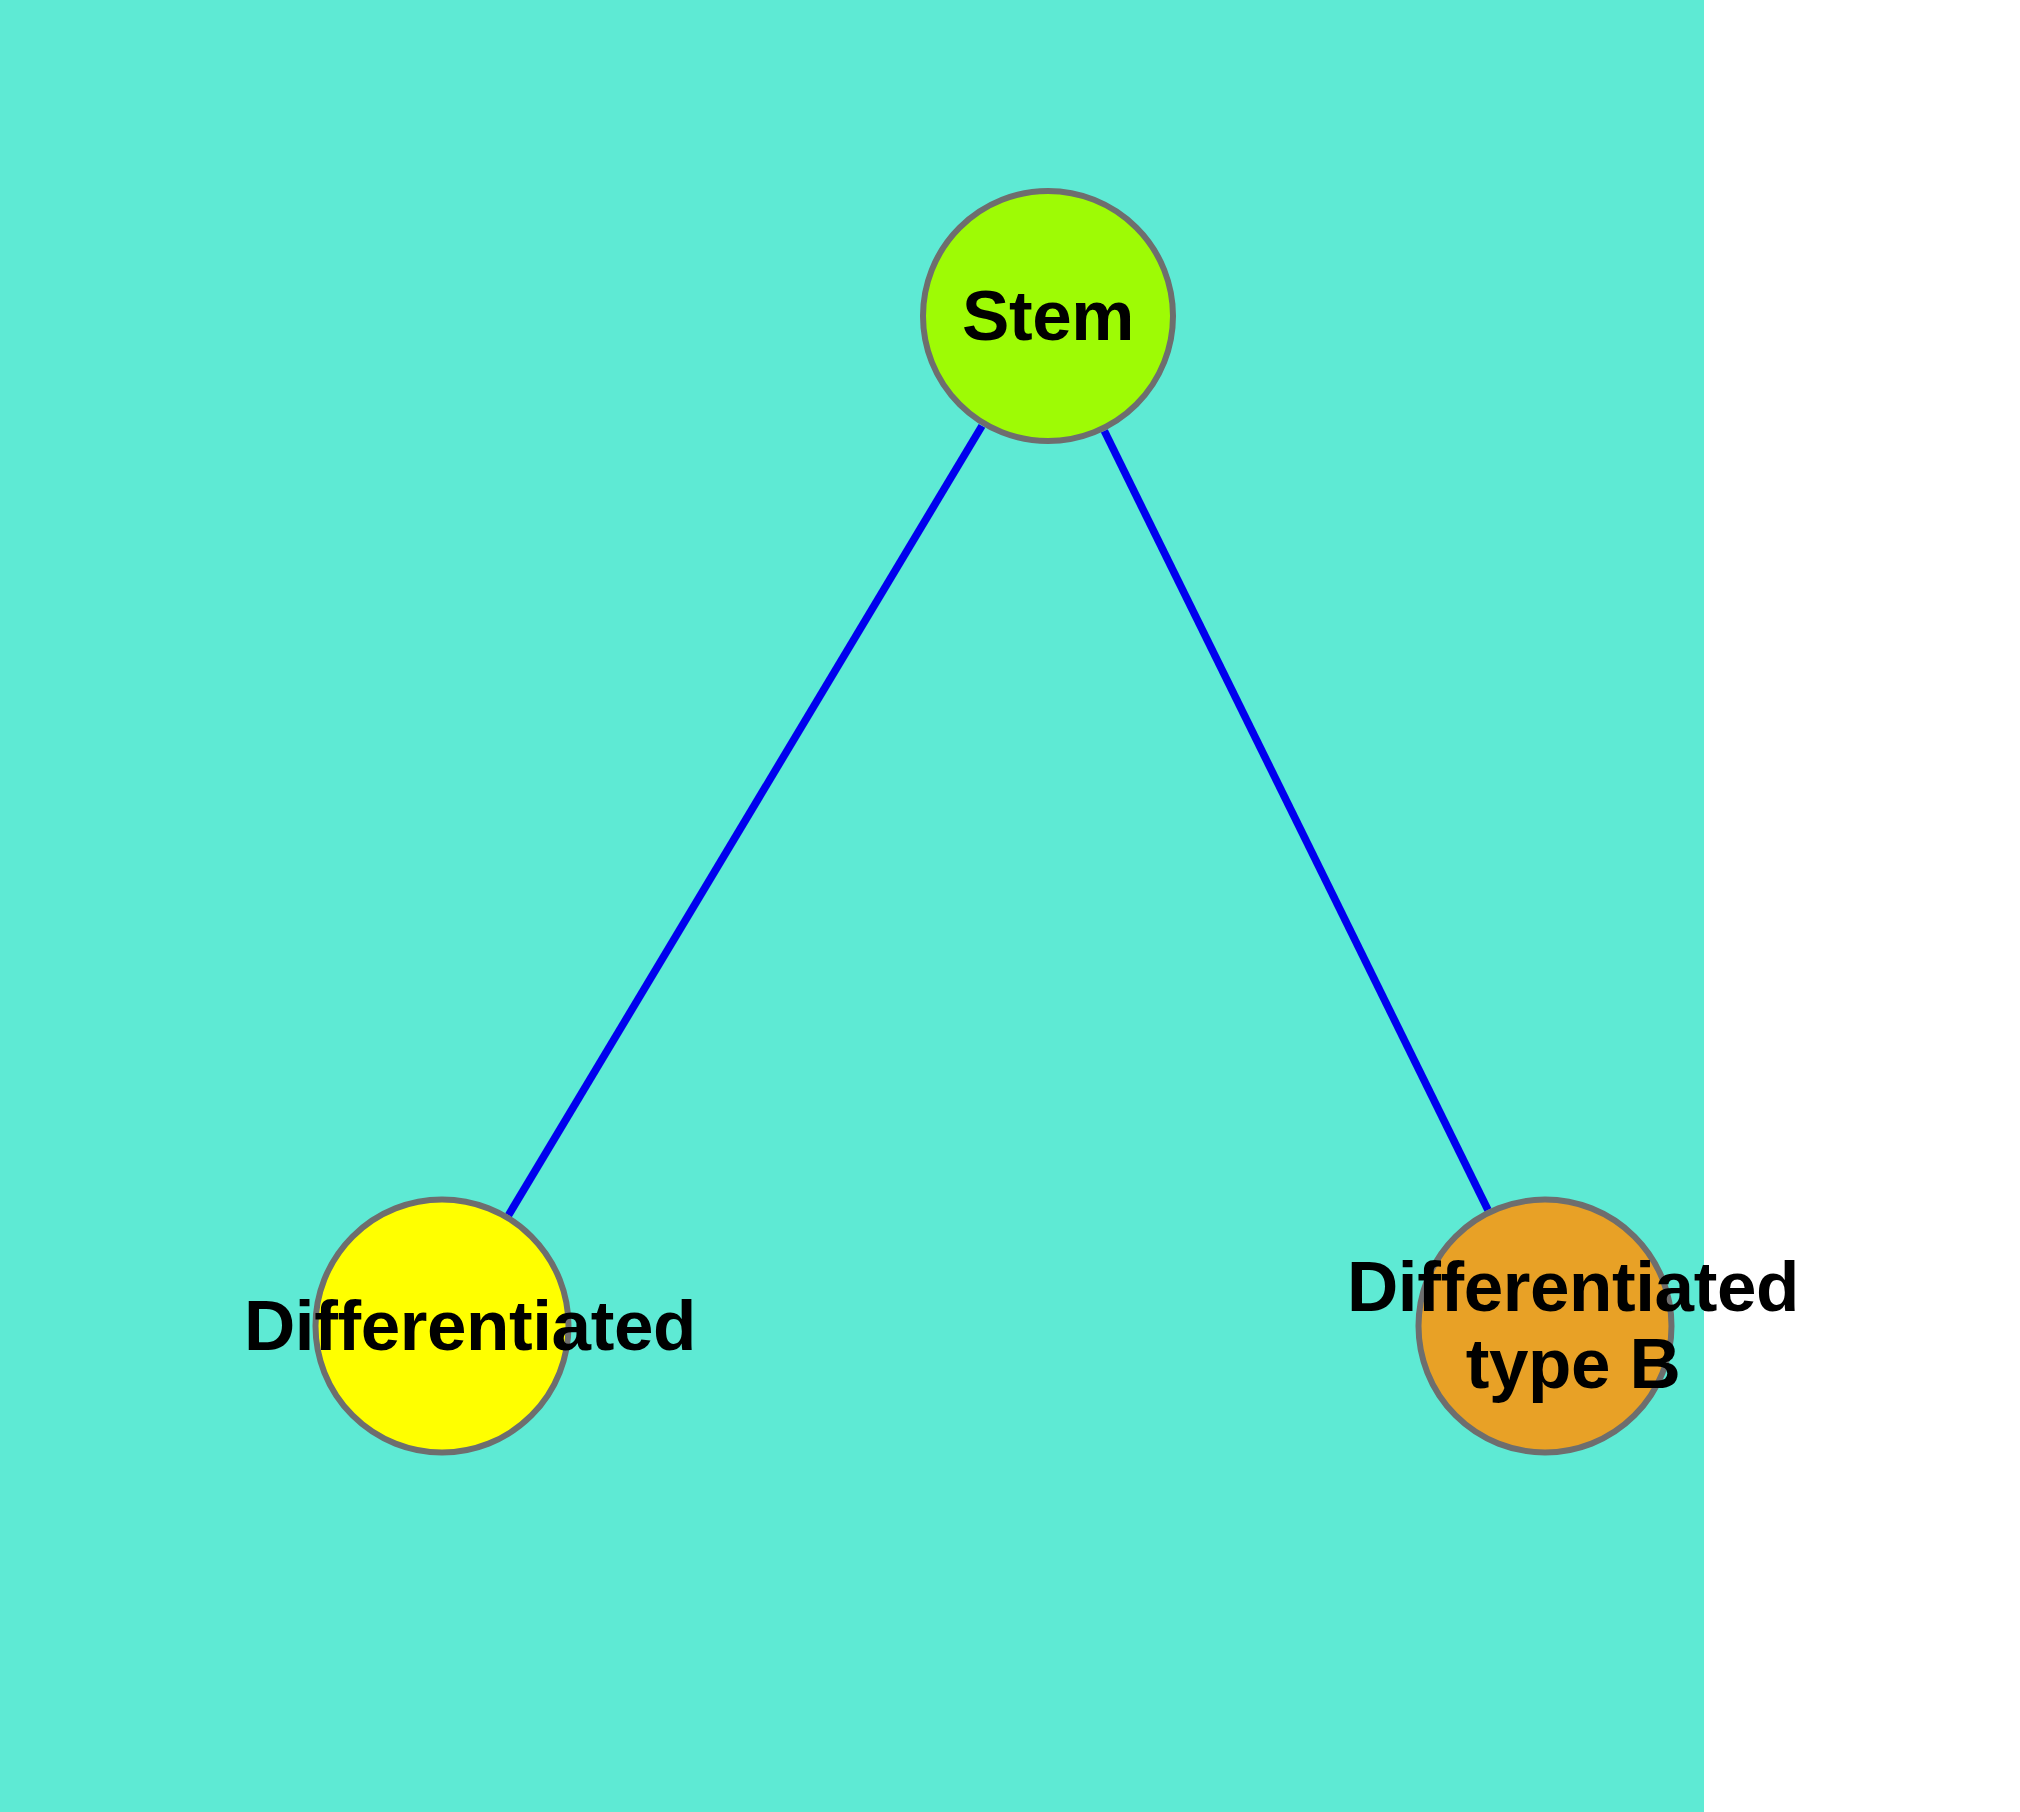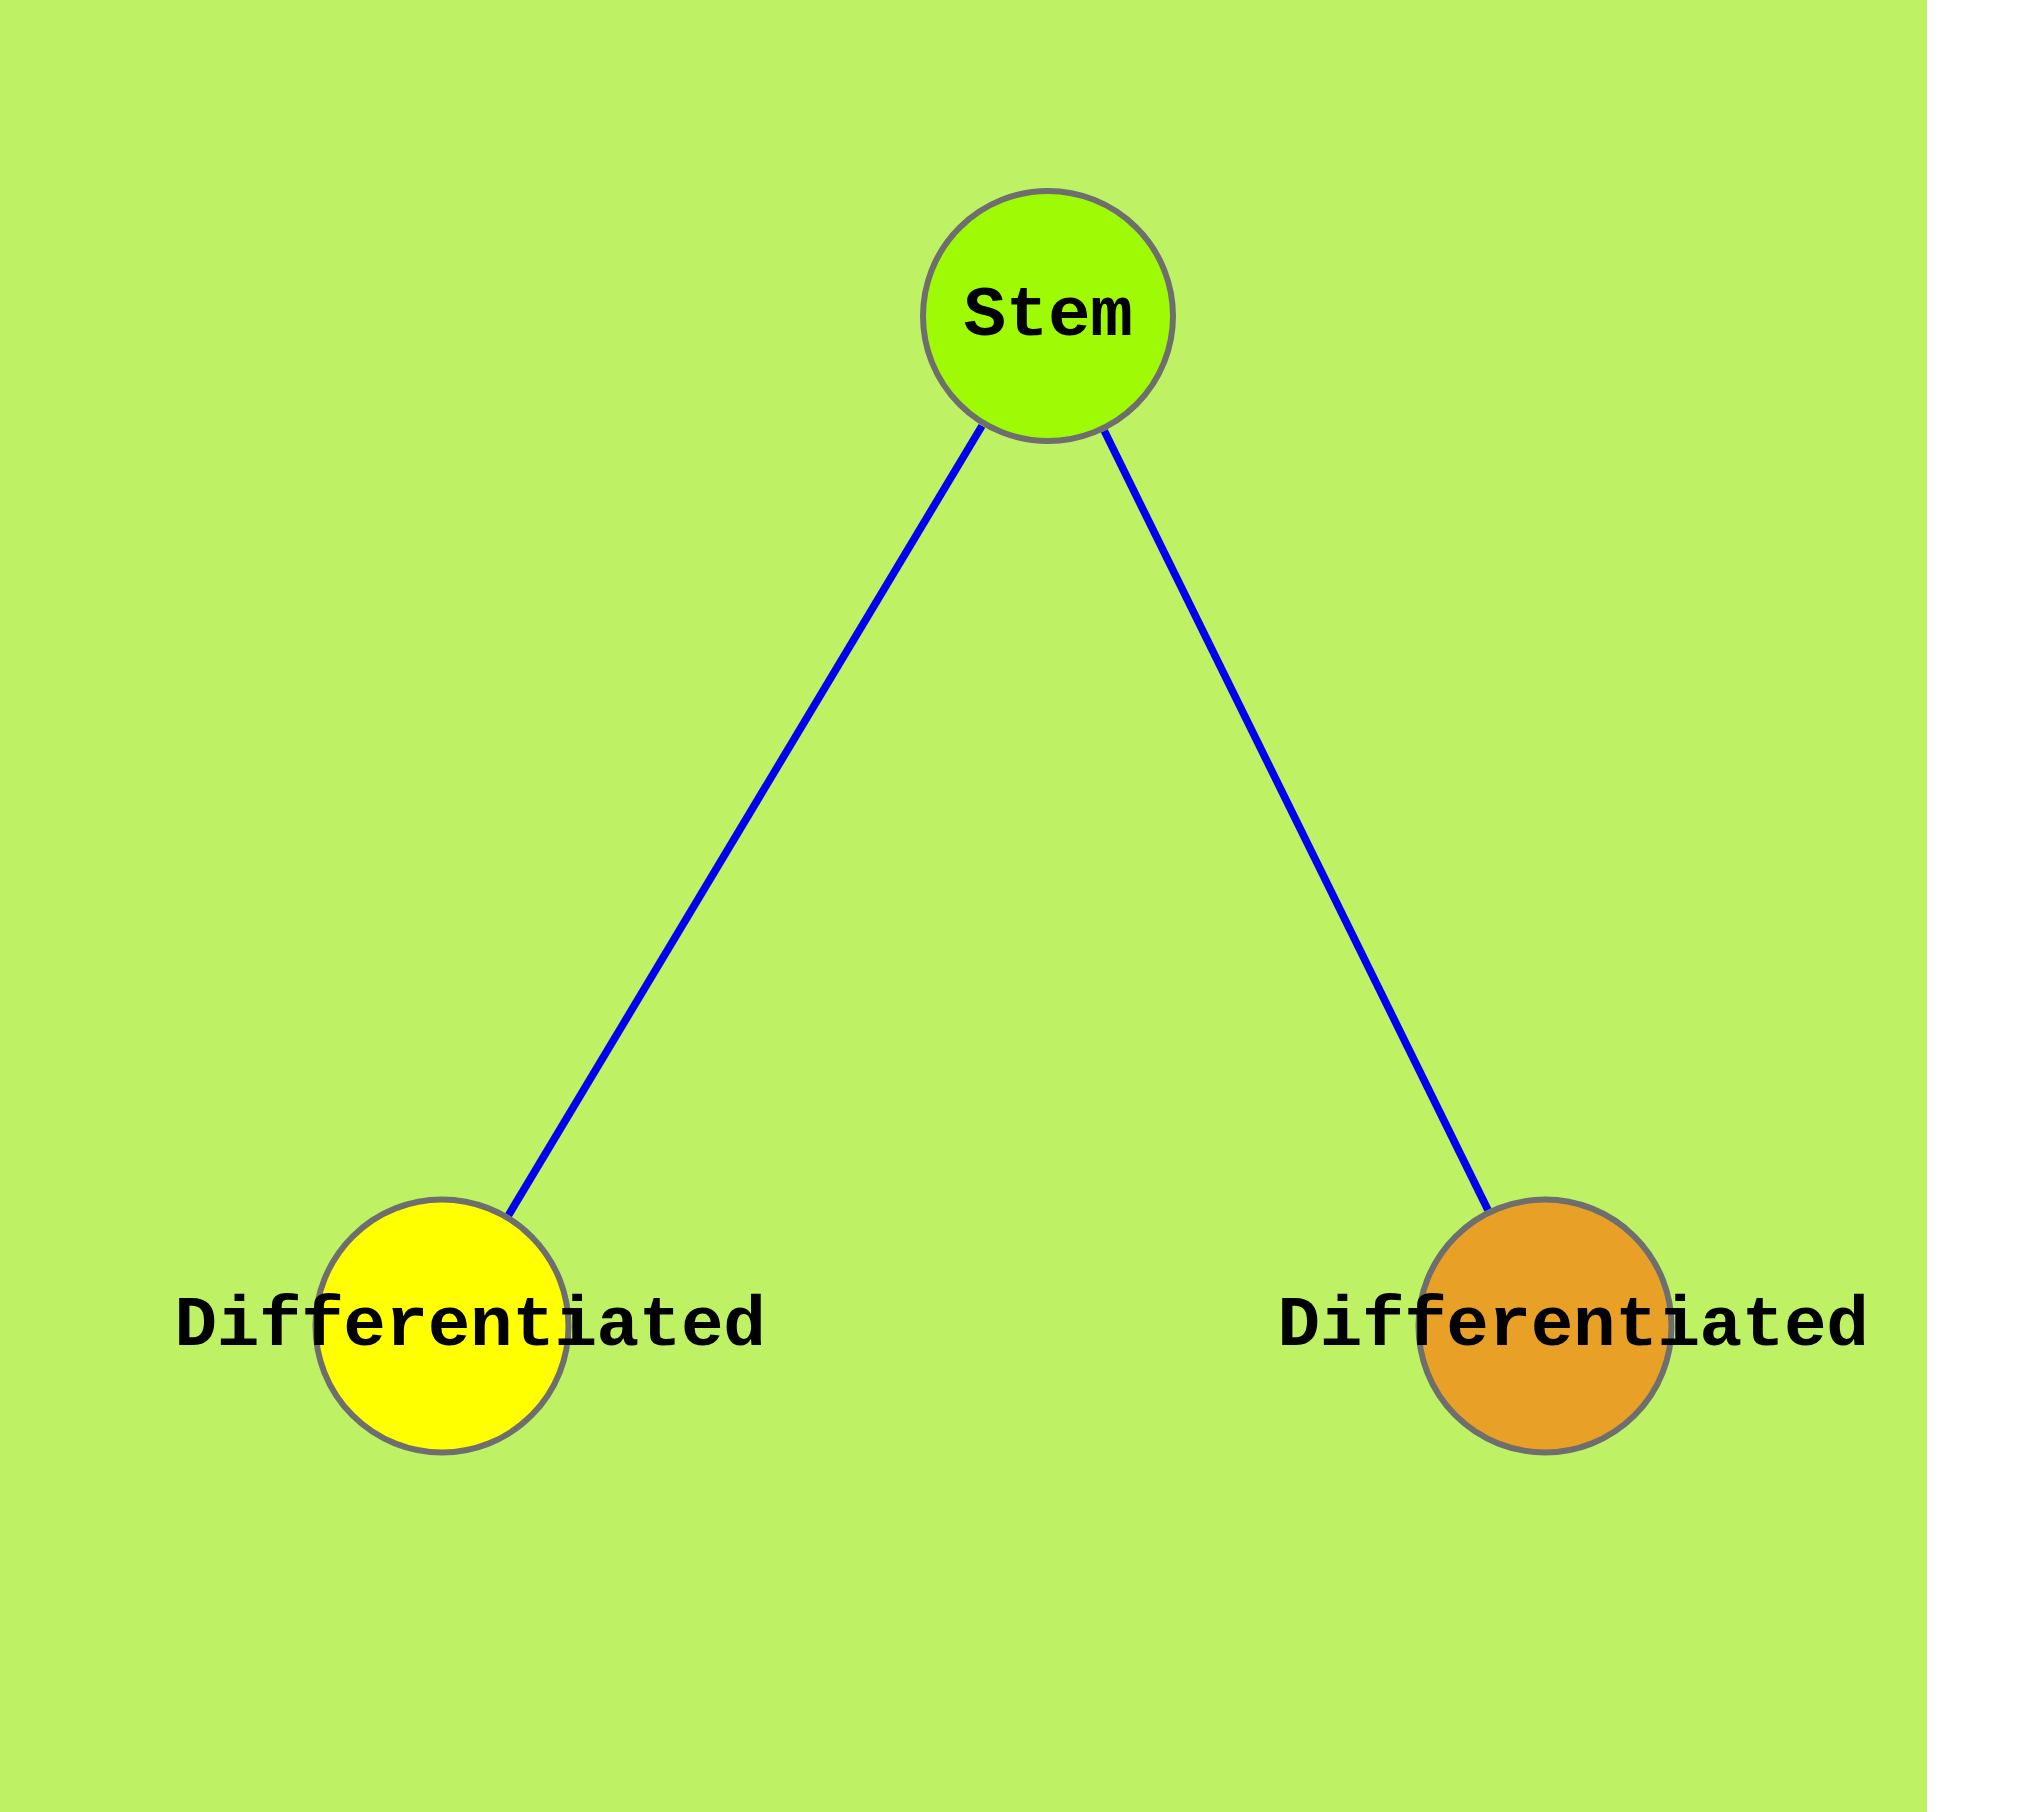--- a/index.html
+++ b/index.html
@@ -47,37 +47,38 @@
     font-size: 71px;
   }
   .label-leaf {
     font-size: 71px;
     margin-left: 28px;
   }
 </style>
 </head>
 <body style="width: 2021px; height: 1812px;">
 
-<div id="graph-canvas" style="width: 1927px; height: 1812px; background: #bef264; font-family: Liberation Mono, monospace;">
+<div id="graph-canvas" style="width: 1704px; height: 1812px; background: #5eead4;">
 
   <svg id="edge-layer" viewBox="0 0 2384 2138">
     <line class="graph-edge" x1="1158.3271170221706" y1="502.4910160973046" x2="599.7016628848206" y2="1433.7938711067045" stroke="#0000ee" stroke-width="9" stroke-linecap="butt"></line>
     <line class="graph-edge" x1="1302.7097677095826" y1="508.46515010191195" x2="1755.4066592081713" y2="1427.7406094993871" stroke="#0000ee" stroke-width="9" stroke-linecap="butt"></line>
   </svg>
 
   <div class="node" style="left: 1048px; top: 316px; width: 256px; height: 256px; background: rgb(158, 251, 5); border: 6px solid rgb(110, 110, 110);"></div>
   <div class="node" style="left: 442px; top: 1326px; width: 259px; height: 259px; background: rgb(255, 255, 0); border: 6px solid rgb(110, 110, 110);"></div>
   <div class="node" style="left: 1545px; top: 1326px; width: 259px; height: 259px; background: rgb(232, 161, 38); border: 6px solid rgb(110, 110, 110);"></div>
 
   <div class="node-label label-root" style="left: 1048px; top: 316px; color: rgb(0, 0, 0);">
     <div>Stem</div>
   </div>
 
   <div class="node-label label-leaf" style="left: 442px; top: 1326px; color: rgb(0, 0, 0);">
     <div>Differentiated</div>
   </div>
 
   <div class="node-label label-leaf" style="left: 1545px; top: 1326px; color: rgb(0, 0, 0);">
     <div>Differentiated</div>
+    <div>type B</div>
   </div>
 
 </div>
 
 
 </body></html>

